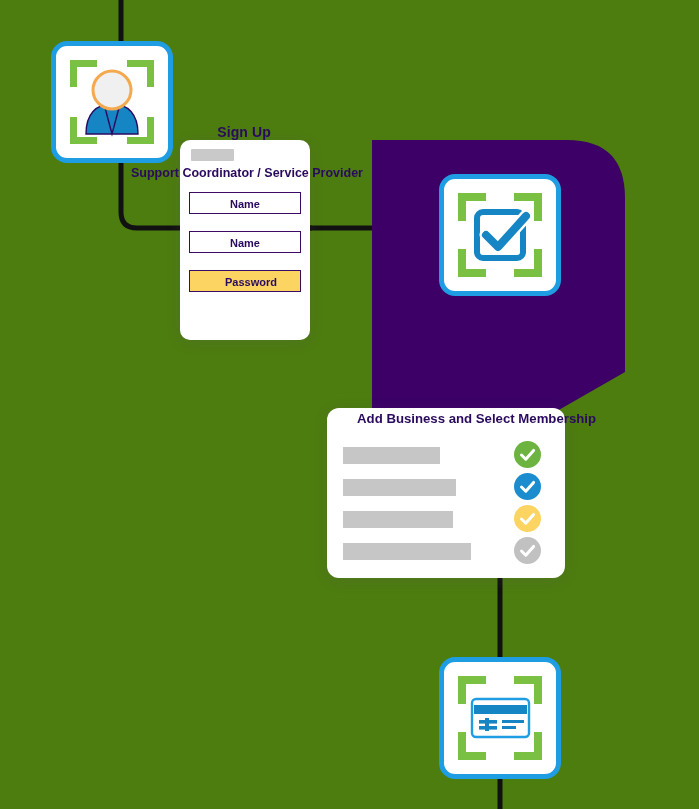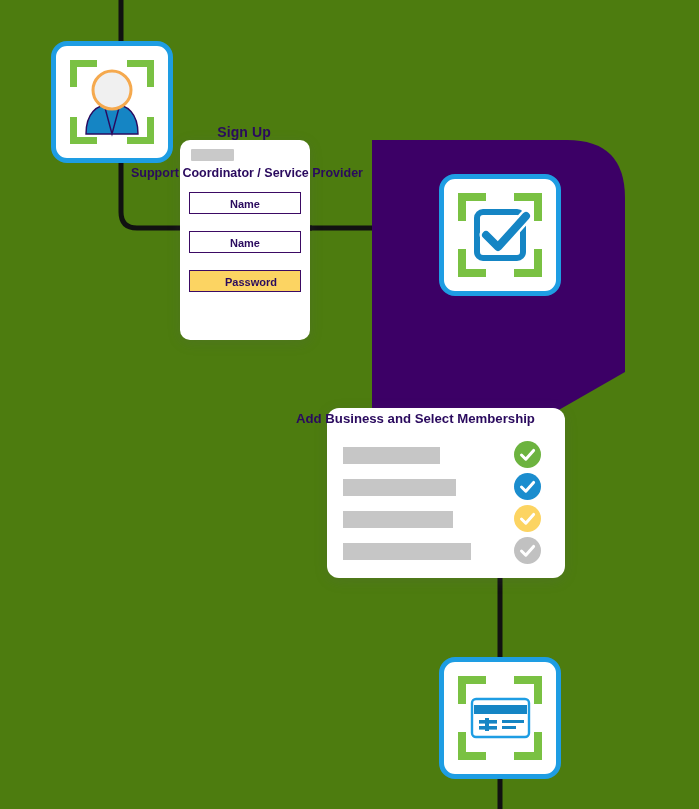--- a/index.html
+++ b/index.html
@@ -109,21 +109,21 @@
     top: 408px;
     width: 238px;
     height: 170px;
     border-radius: 12px;
   }
   #membership-title {
     position: absolute;
     left: -31px;
     top: 3px;
     width: 300px;
-    text-align: left;
+    text-align: right;
     font-size: 13.2px;
     font-weight: bold;
     color: #2a0a5e;
     white-space: nowrap;
     z-index: 6;
   }
   .mem-row {
     position: absolute;
     left: 0;
     width: 238px;

